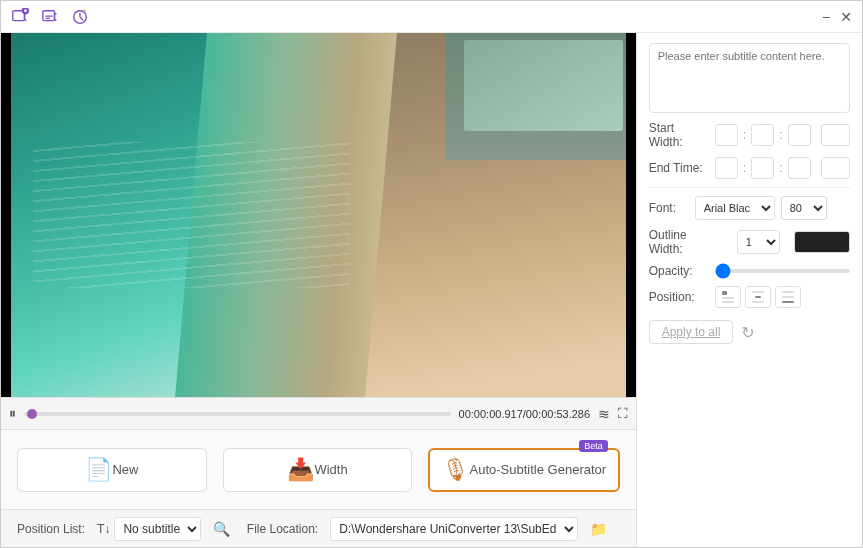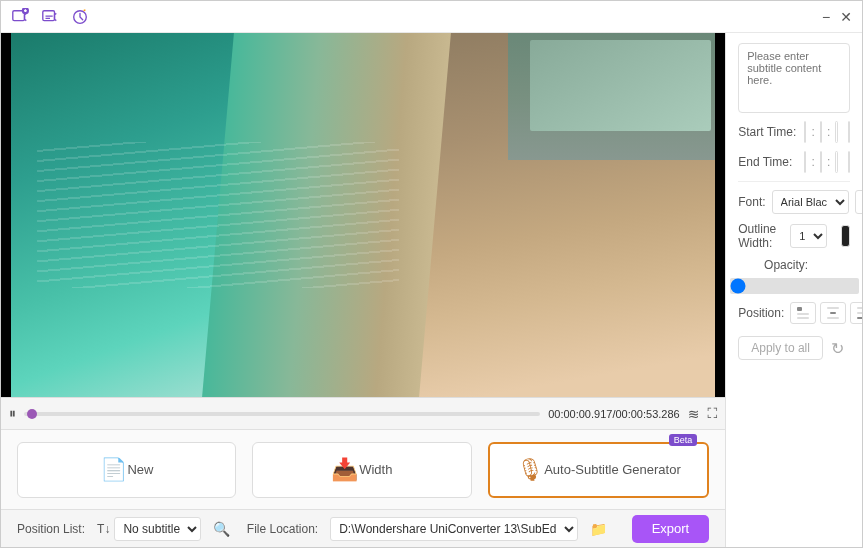--- a/index.html
+++ b/index.html
@@ -201,21 +201,21 @@
       height: 80px;
       background: #fafafa;
       border-top: 1px solid #e0e0e0;
       display: flex;
       align-items: center;
       padding: 12px 16px;
       gap: 16px;
     }
     .action-btn {
       flex: 1;
-      height: 56px;
+      height: 44px;
       border: 1px solid #ddd;
       border-radius: 6px;
       background: #fff;
       display: flex;
       align-items: center;
       justify-content: center;
       cursor: pointer;
       color: #555;
       font-size: 13px;
     }
@@ -418,21 +418,20 @@
       border: 1px solid #ddd;
       border-radius: 3px;
       background: #222;
       cursor: pointer;
       display: inline-block;
     }
     .opacity-row {
       display: flex;
       align-items: center;
       gap: 6px;
-      flex-direction: column;
     }
     .opacity-label {
       font-size: 12px;
       color: #555;
       width: 60px;
     }
     .opacity-slider {
       flex: 1;
       height: 4px;
       background: #e0e0e0;
@@ -470,20 +469,21 @@
       margin-top: 4px;
     }
     .apply-btn {
       border: 1px solid #ddd;
       border-radius: 4px;
       padding: 4px 12px;
       background: #fff;
       color: #aaa;
       font-size: 12px;
       cursor: pointer;
+      text-decoration: underline;
     }
     .refresh-btn {
       color: #aaa;
       font-size: 16px;
       cursor: pointer;
       background: none;
       border: none;
     }
     .divider-h {
       height: 1px;
@@ -582,30 +582,29 @@
             <option>No subtitle</option>
           </select>
         </div>
         <span class="search-icon-btn">🔍</span>
         <span class="file-loc-label">File Location:</span>
         <select class="file-path-select">
           <option>D:\Wondershare UniConverter 13\SubEd</option>
         </select>
         <span class="folder-icon-btn">📁</span>
         <div class="spacer"></div>
-        <button class="export-btn">Export</button>
       </div>
     </div>
 
     <div class="right-panel">
 
       <textarea class="subtitle-textarea" placeholder="Please enter subtitle content here." style=""></textarea>
 
       <div class="time-row">
-        <span class="time-label">Start Time:</span>
+        <span class="time-label">Start Width:</span>
         <div class="time-spinner">
           <input class="time-val" type="text" style="">
 
         </div>
         <span class="time-sep">:</span>
         <div class="time-spinner">
           <input class="time-val" type="text" style="">
 
         </div>
         <span class="time-sep">:</span>

